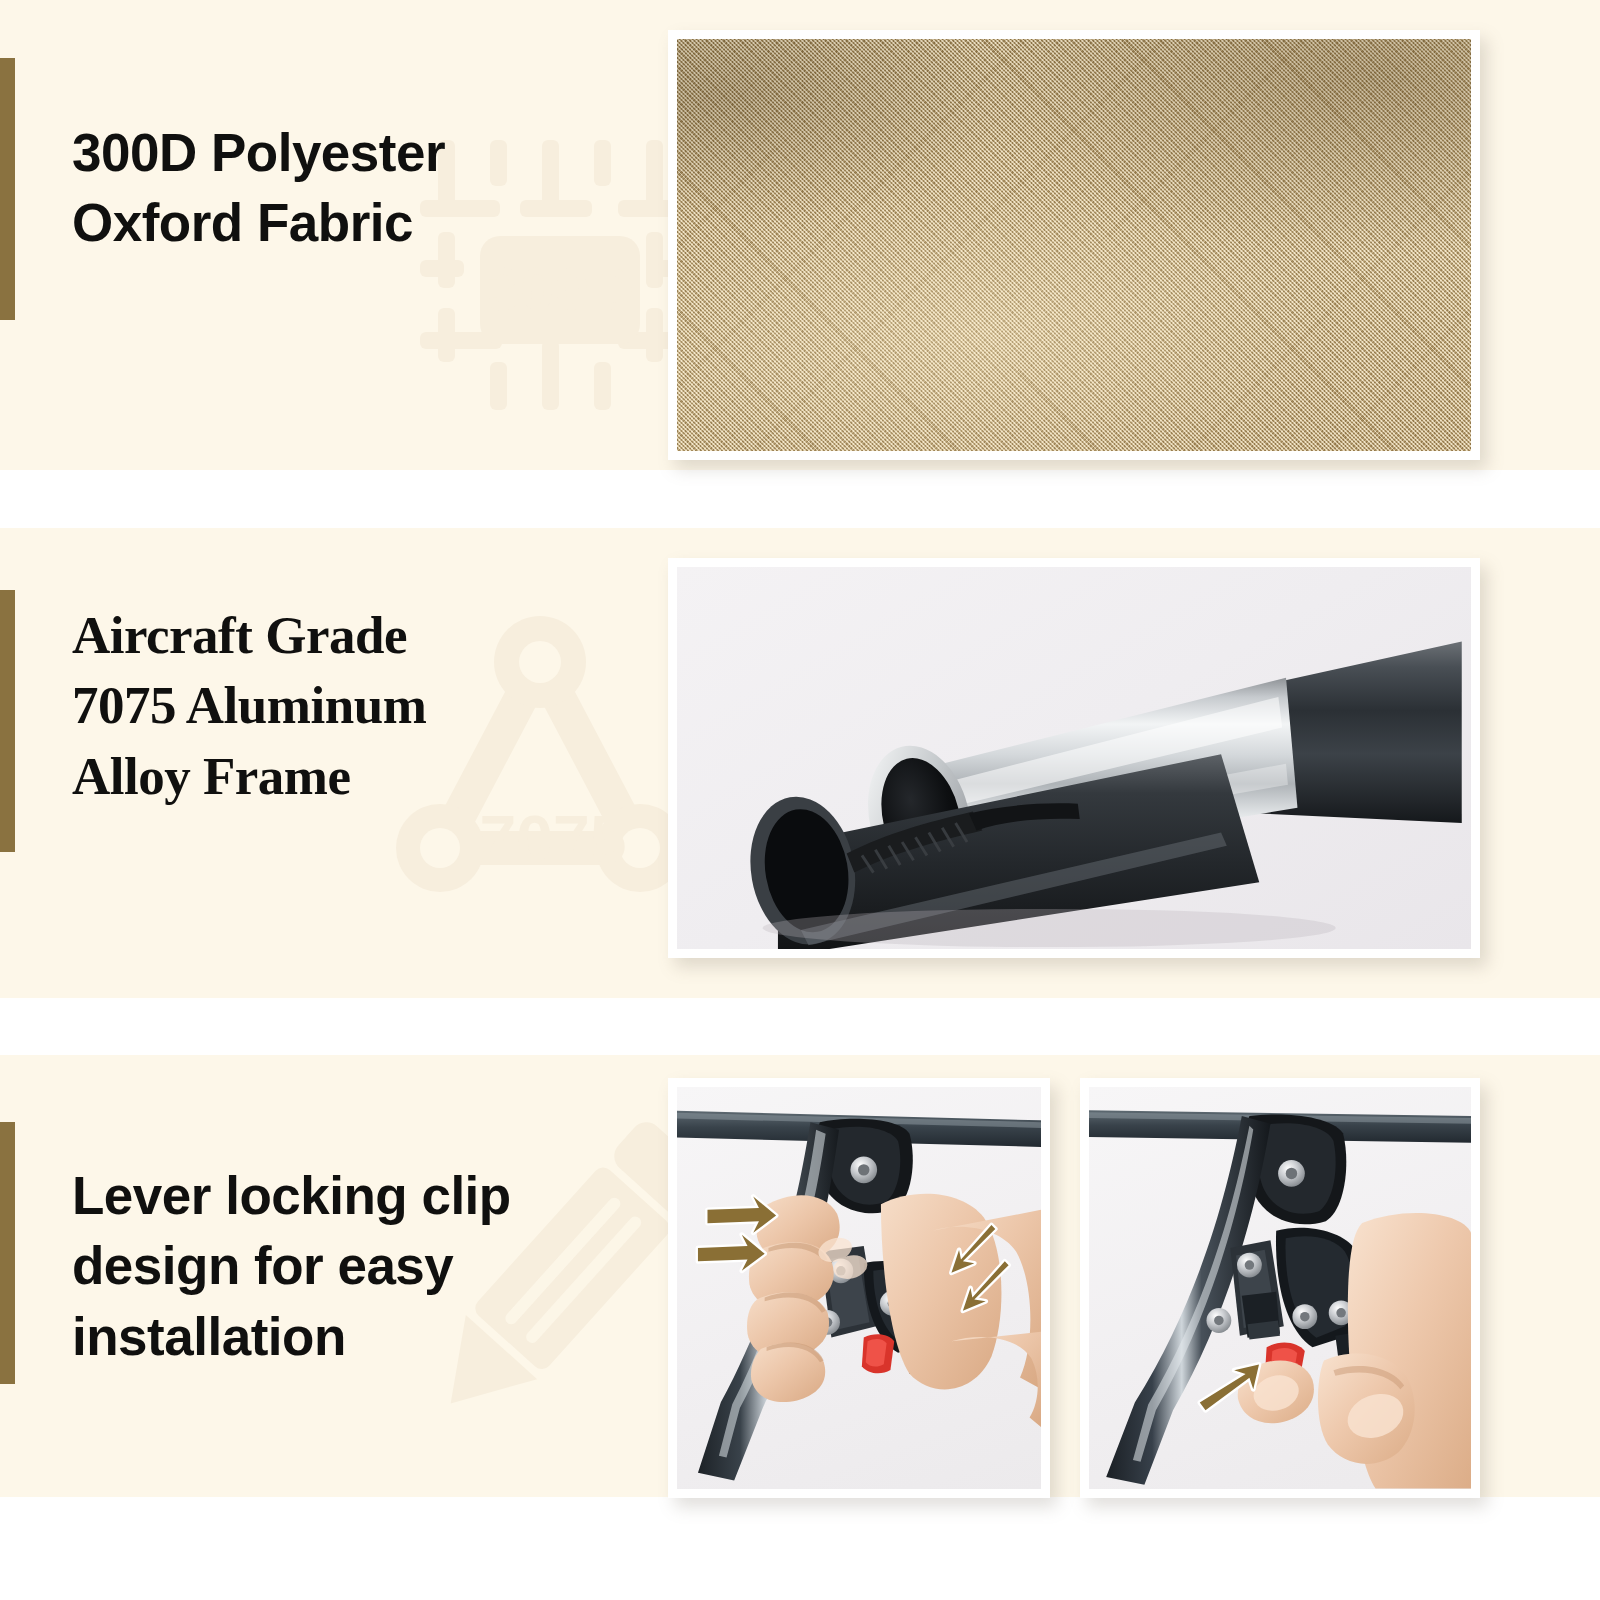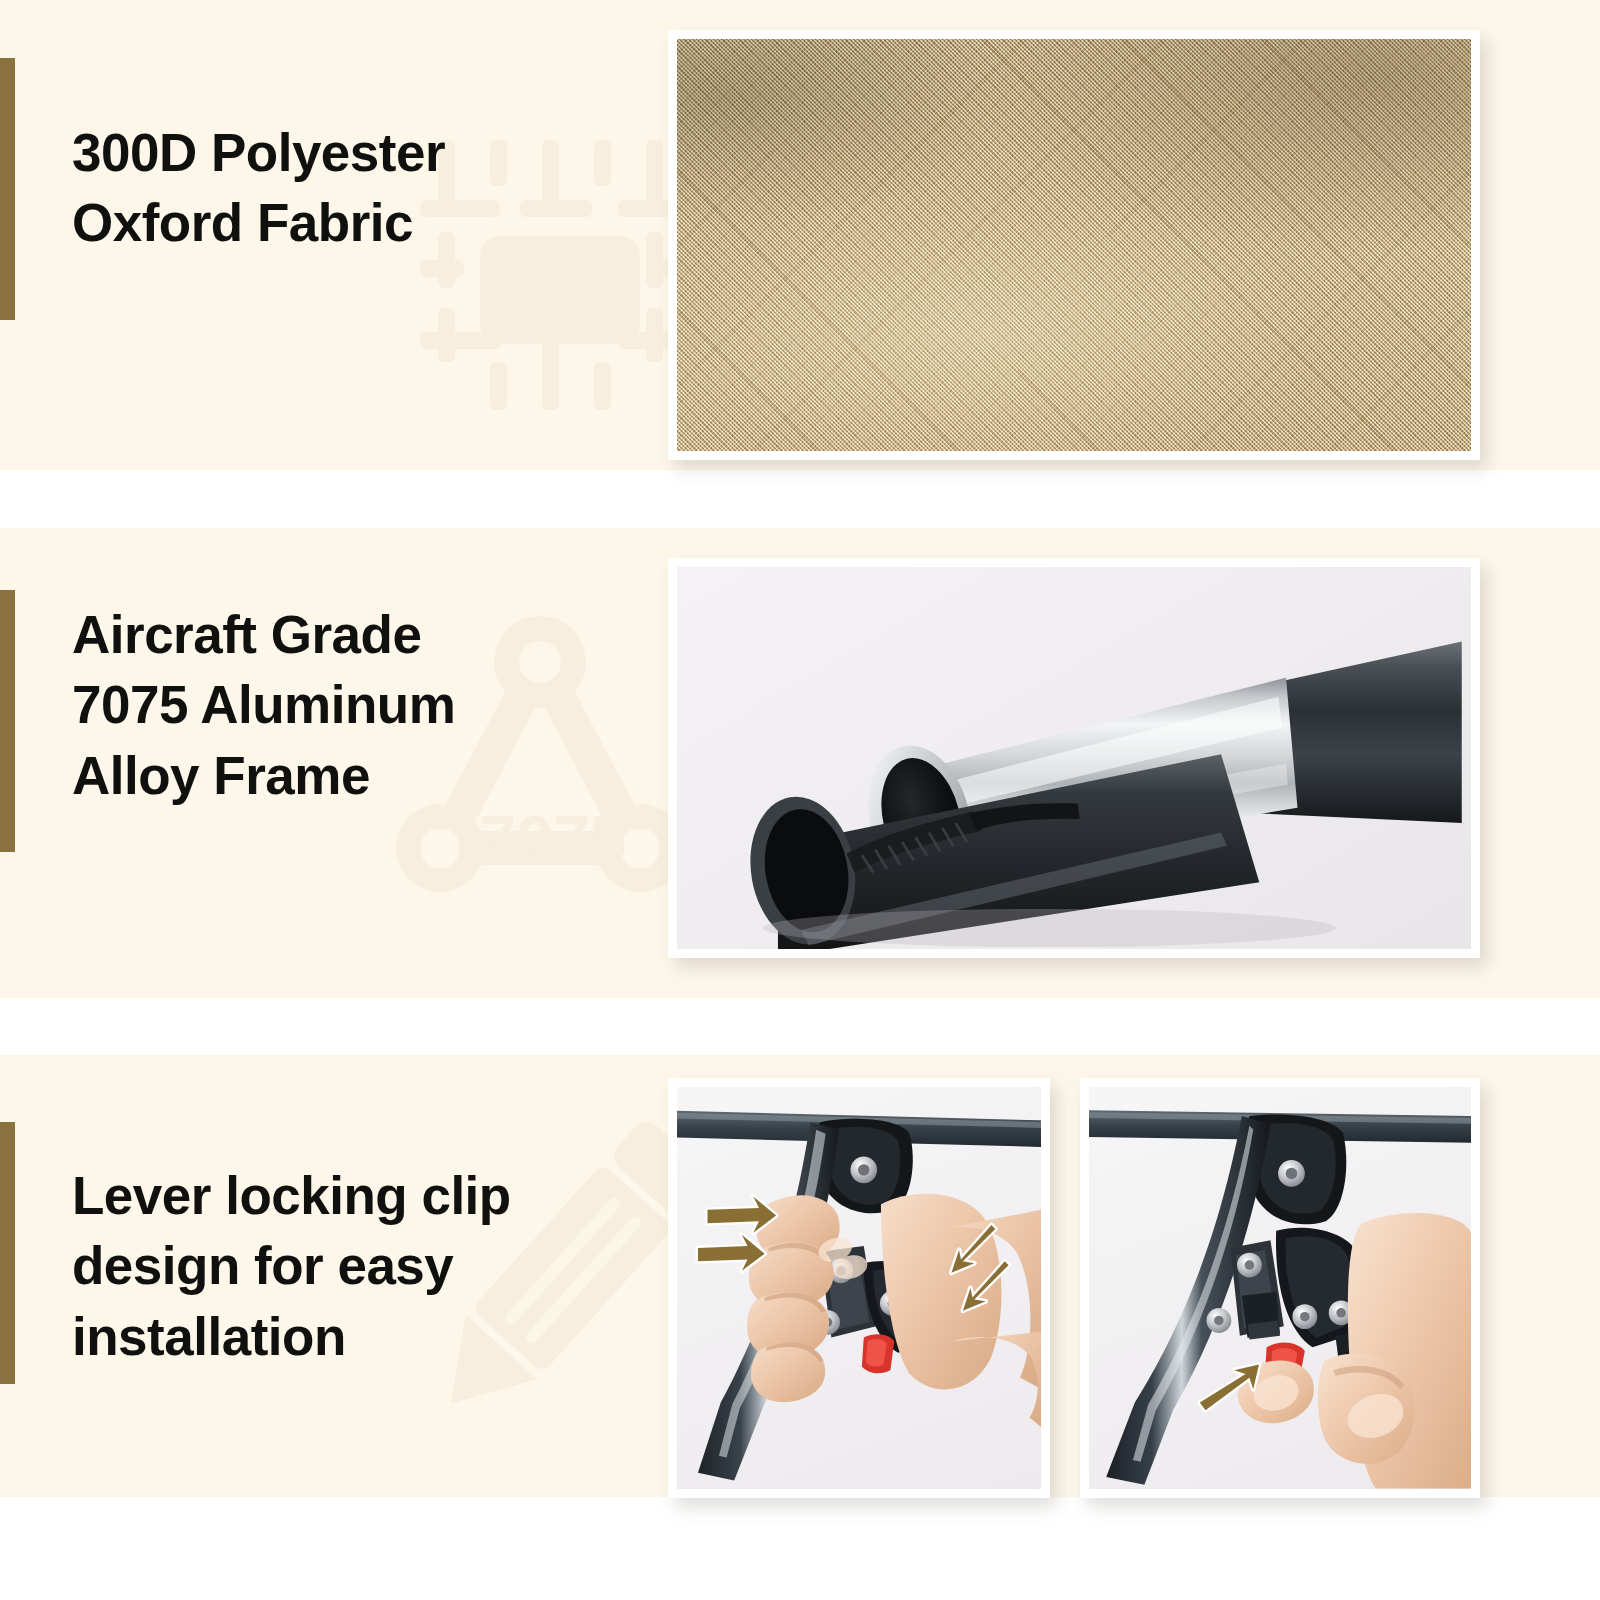--- a/index.html
+++ b/index.html
@@ -49,21 +49,21 @@
     color: #10100f;
     font-family: "Liberation Sans", sans-serif;
     font-weight: bold;
     font-size: 53px;
     line-height: 1.33;
     letter-spacing: -0.5px;
     white-space: pre-line;
     z-index: 5;
   }
   .headline-1 { top: 118px; }
-  .headline-2 { top: 600px; }
+  .headline-2 { top: 600px; font-family: Liberation Serif, serif; }
   .headline-3 { top: 1130px; margin-top: 31px; }
 
   
   .watermark {
     position: absolute;
     z-index: 1;
     pointer-events: none;
   }
   .wm-1 { left: 420px; top: 140px;  width: 280px; height: 270px; }
   .wm-2 { left: 390px; top: 600px;  width: 300px; height: 300px; }

